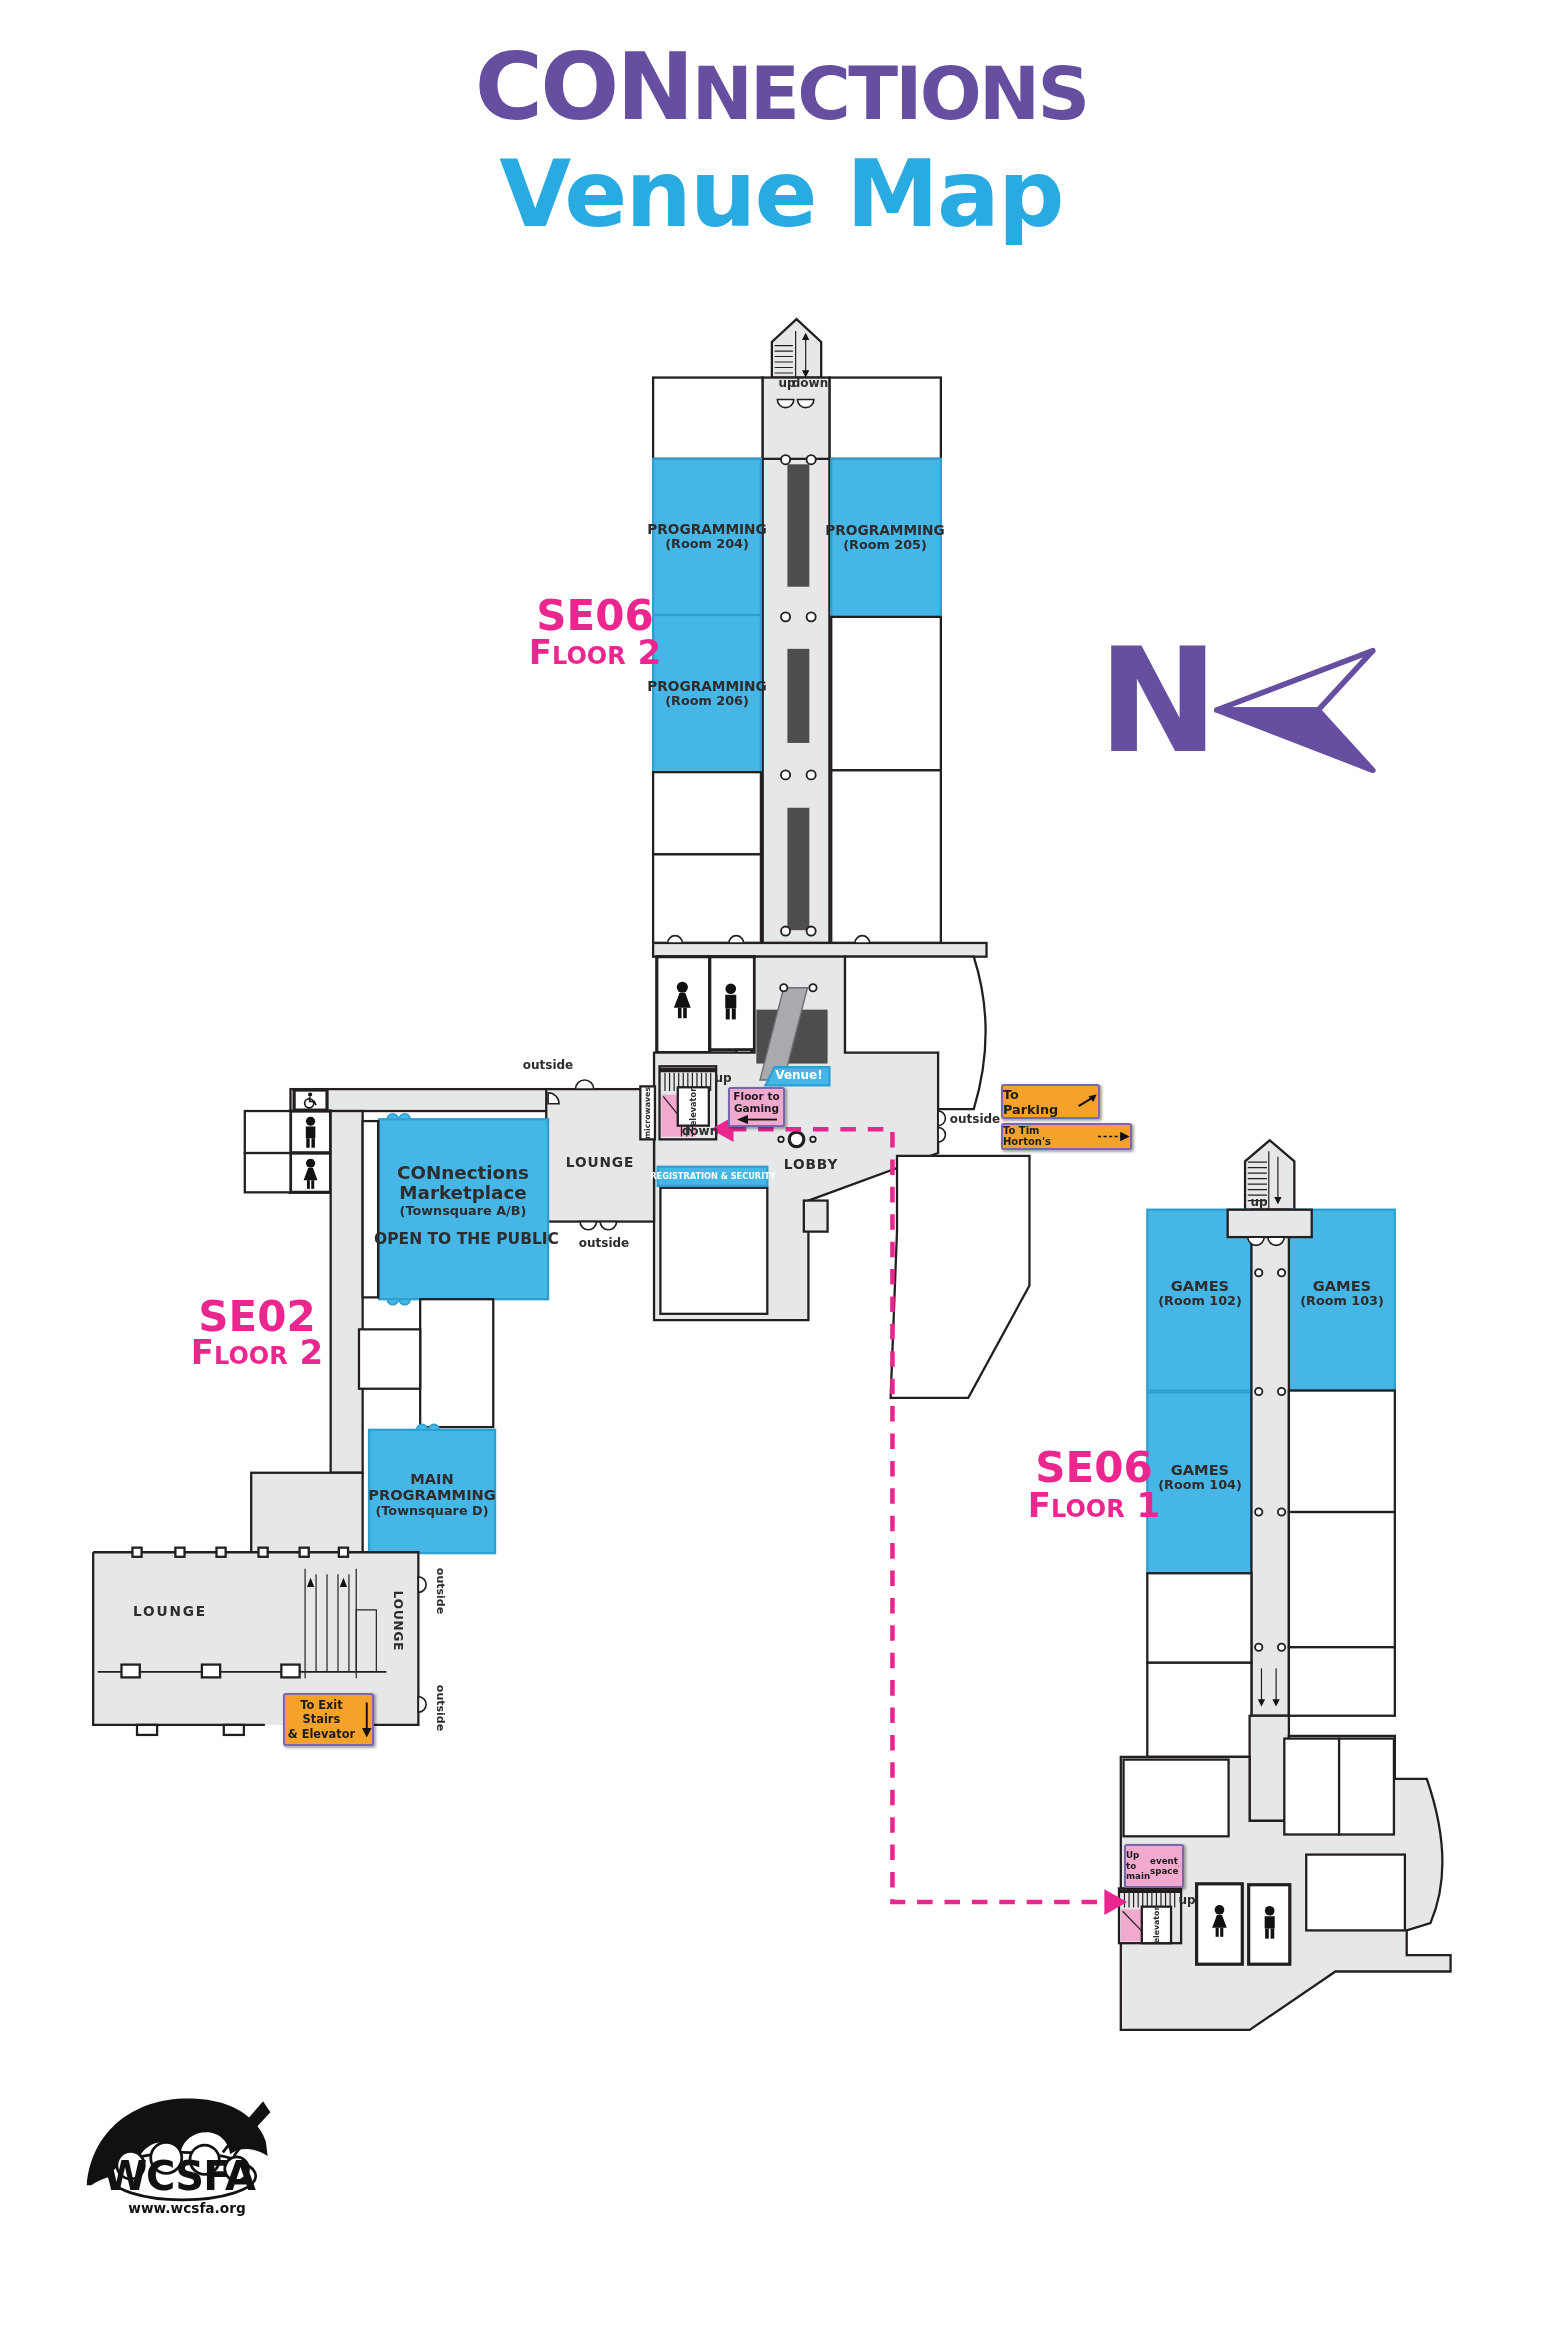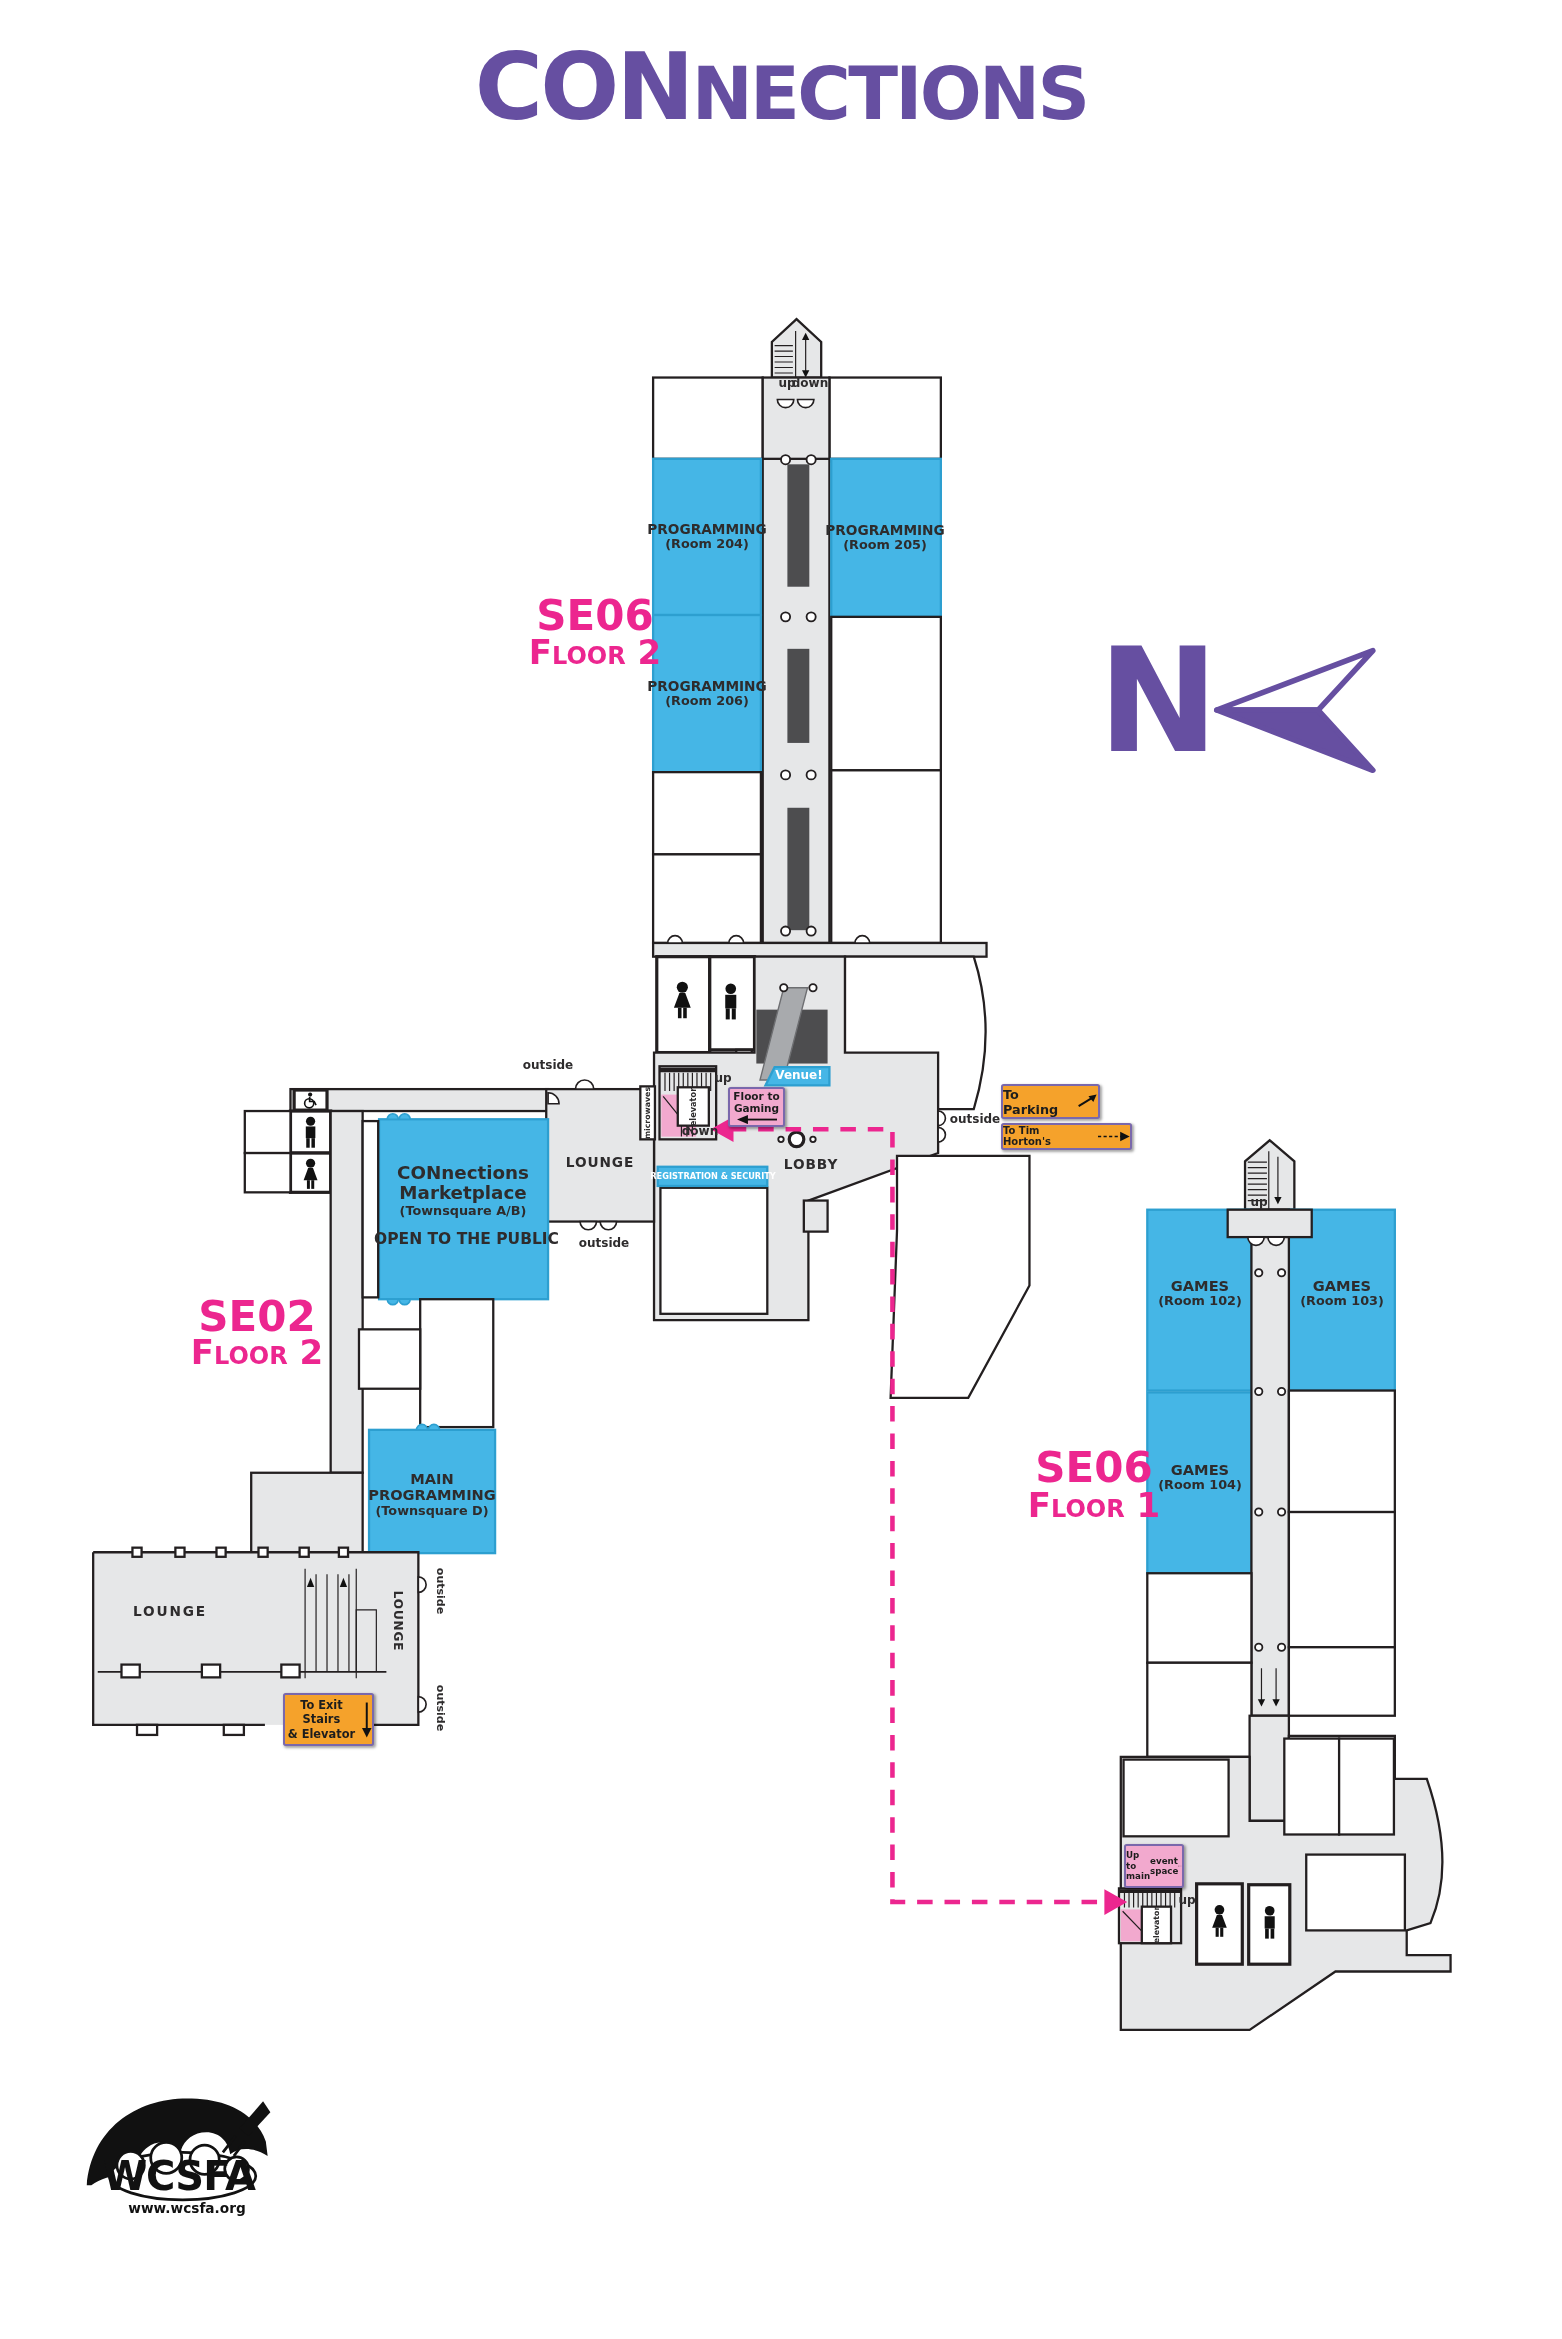--- a/index.html
+++ b/index.html
@@ -268,20 +268,21 @@
       <path d="M258,2338 L244,2356 M268,2344 L256,2360" stroke="#111" stroke-width="3" fill="none"></path>
       <ellipse cx="200" cy="2382" rx="80" ry="26" fill="#fff" stroke="#111" stroke-width="3"></ellipse>
       <circle cx="143" cy="2370" r="15" fill="#fff" stroke="#111" stroke-width="3"></circle>
       <circle cx="182" cy="2362" r="17" fill="#fff" stroke="#111" stroke-width="3"></circle>
       <circle cx="224" cy="2364" r="16" fill="#fff" stroke="#111" stroke-width="3"></circle>
       <circle cx="259" cy="2374" r="13" fill="#fff" stroke="#111" stroke-width="3"></circle>
     </g>
   </svg>
 
   <div class="title1"><span class="big">CON</span><span class="small">nections</span></div>
+  <div class="title2">Venue Map</div>
   <div class="northN">N</div>
 
   <div class="lbl magenta code" style="left:595px;top:616px;">SE06</div>
   <div class="lbl magenta floorword" style="left:595px;top:652px;">Floor 2</div>
   <div class="lbl magenta code" style="left:257px;top:1317px;">SE02</div>
   <div class="lbl magenta floorword" style="left:257px;top:1352px;">Floor 2</div>
   <div class="lbl magenta code" style="left:1094px;top:1468px;">SE06</div>
   <div class="lbl magenta floorword" style="left:1094px;top:1505px;">Floor 1</div>
 
   <div class="lbl" style="left:707px;top:537px;">

